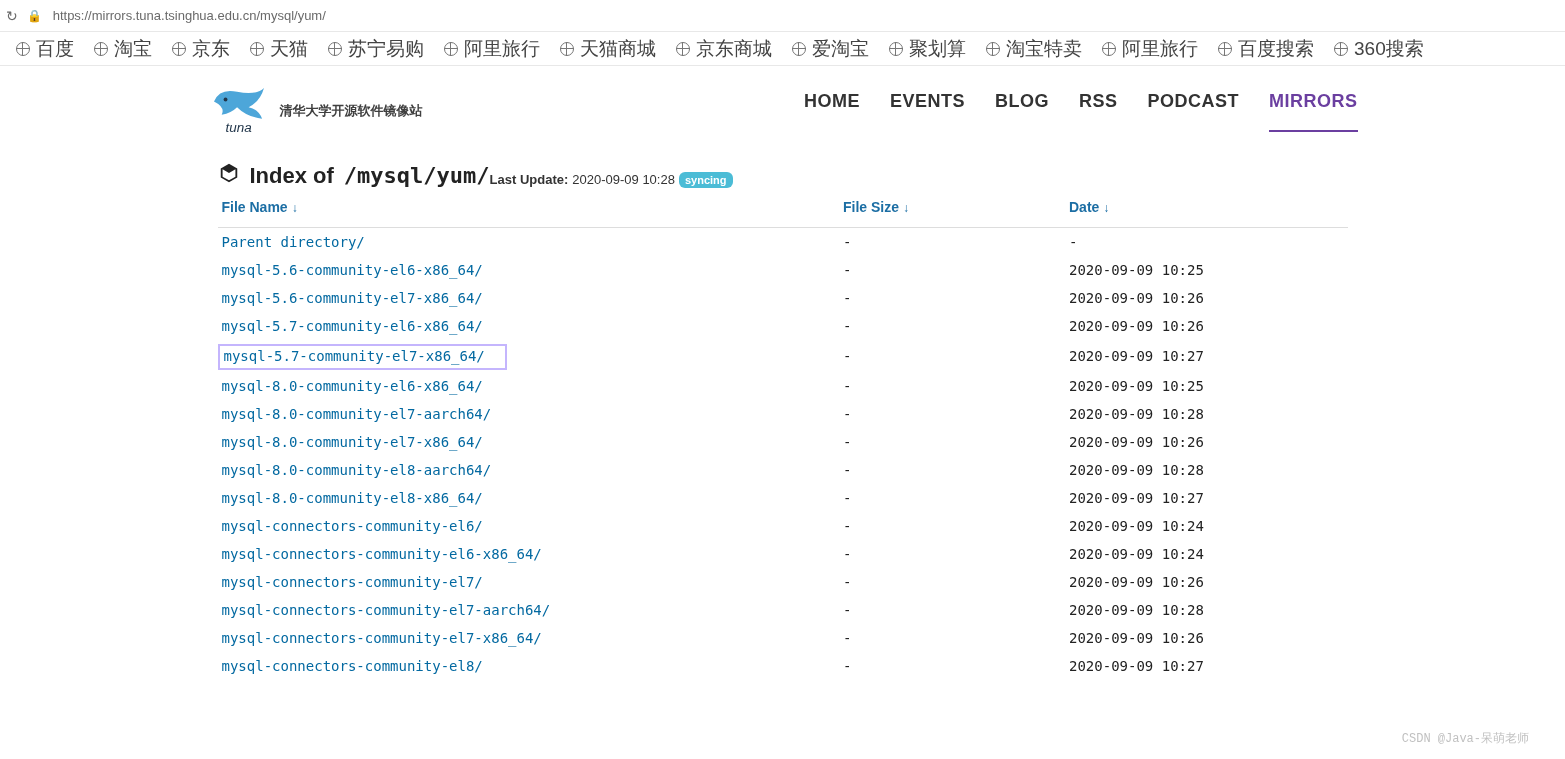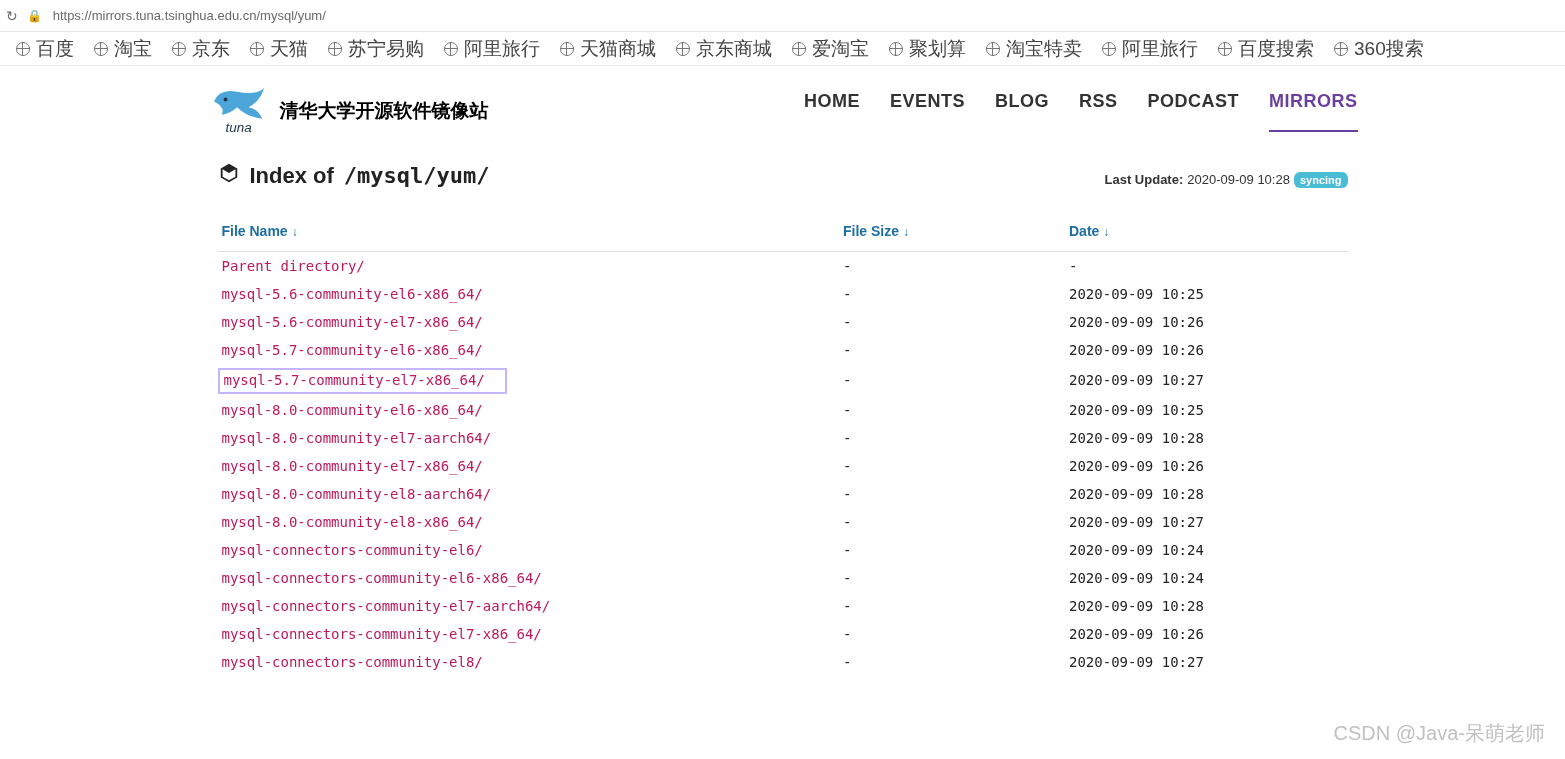--- a/index.html
+++ b/index.html
@@ -9,43 +9,43 @@
   .addr-bar .lock { font-size: 12px; color: #6a6a6a; }
   .addr-bar .url { color: #6a6a6a; }
   .bookmarks { height: 34px; display: flex; align-items: center; gap: 20px; padding: 0 16px; border-bottom: 1px solid #e8e8e8; font-size: 19px; color: #555; }
   .bm { display: flex; align-items: center; gap: 6px; cursor: pointer; color: #444; }
   .globe { width: 14px; height: 14px; border: 1.2px solid #777; border-radius: 50%; position: relative; display: inline-block; }
   .globe::before { content: ""; position: absolute; left: 5px; top: -1px; bottom: -1px; width: 1px; background: #777; }
   .globe::after { content: ""; position: absolute; top: 5px; left: -1px; right: -1px; height: 1px; background: #777; }
   .page { width: 1150px; margin: 0 auto; }
   .header { display: flex; align-items: center; justify-content: space-between; padding: 20px 0 8px; }
   .brand { display: flex; align-items: center; gap: 10px; }
-  .brand-text { font-size: 19px; font-weight: 700; color: #000000; font-family: Liberation Mono, monospace; }
+  .brand-text { font-size: 13px; font-weight: 700; color: #404040; font-family: Liberation Mono, monospace; }
   .nav { display: flex; gap: 30px; font-size: 18px; font-weight: 700; letter-spacing: 0.5px; }
   .nav a { color: #333; text-decoration: none; padding-bottom: 18px; cursor: pointer; }
   .nav a.active { color: #6b3fa0; border-bottom: 2px solid #6b3fa0; }
   .content { padding: 18px 10px 0; }
-  .title-row { display: flex; align-items: baseline; justify-content: space-between; margin-bottom: 24px; }
+  .title-row { display: flex; align-items: baseline; margin-bottom: 0; }
   .title { display: flex; align-items: center; gap: 10px; font-size: 22px; font-weight: 700; color: #222; }
   .title .path { font-family: "Consolas","Menlo",monospace; }
   .cube { font-size: 20px; }
   .last-update { font-size: 13px; color: #333; display: flex; align-items: center; gap: 4px; }
   .last-update .lbl { font-weight: 700; }
   .sync-badge { background: #4bbcd6; color: #fff; font-size: 11px; padding: 2px 6px; border-radius: 6px; font-weight: 700; }
   table { width: 100%; border-collapse: collapse; }
   thead th { text-align: left; font-size: 14px; font-weight: 700; color: #1c6ea4; padding: 10px 4px 12px; border-bottom: 1px solid #ddd; cursor: pointer; }
   thead th .arrow { font-size: 12px; margin-left: 4px; }
   tbody td { padding: 6px 4px; font-size: 14px; vertical-align: middle; }
-  td.fname a { font-family: "Consolas","Menlo",monospace; color: #be185d; text-decoration: none; cursor: pointer; }
+  td.fname a { font-family: "Consolas","Menlo",monospace; color: #0369a1; text-decoration: none; cursor: pointer; }
   td.fsize, td.fdate { font-family: "Consolas","Menlo",monospace; color: #222; }
   .col-name { width: 55%; }
   .col-size { width: 20%; margin-left: 30px; }
   .col-date { width: 25%; }
   .highlight-box { border: 2px solid #c4b5fd; display: inline-block; padding: 2px 20px 4px 4px; margin: -2px -20px -4px -4px; }
-  .watermark { position: fixed; right: 20px; bottom: 12px; font-size: 20px; color: rgba(140,140,140,0.55); pointer-events: none; }
+  .watermark { position: fixed; right: 36px; bottom: 12px; font-size: 12px; color: rgba(140,140,140,0.55); pointer-events: none; font-family: Liberation Mono, monospace; }
   .logo-svg { width: 62px; height: 50px; }
 </style>
 </head>
 <body>
 
 <div class="addr-bar">
   <span class="refresh">↻</span>
   <span class="lock">🔒</span>
   <span class="url">https://mirrors.tuna.tsinghua.edu.cn/mysql/yum/</span>
 </div>
@@ -216,20 +216,25 @@
             <td class="fname"><a>mysql-connectors-community-el6/</a></td>
             <td class="fsize">-</td>
             <td class="fdate">2020-09-09 10:24</td>
           </tr>
           <tr>
             <td class="fname"><a>mysql-connectors-community-el6-x86_64/</a></td>
             <td class="fsize">-</td>
             <td class="fdate">2020-09-09 10:24</td>
           </tr>
           <tr>
+            <td class="fname"><a>mysql-connectors-community-el7/</a></td>
+            <td class="fsize">-</td>
+            <td class="fdate">2020-09-09 10:26</td>
+          </tr>
+          <tr>
             <td class="fname"><a>mysql-connectors-community-el7-aarch64/</a></td>
             <td class="fsize">-</td>
             <td class="fdate">2020-09-09 10:28</td>
           </tr>
           <tr>
             <td class="fname"><a>mysql-connectors-community-el7-x86_64/</a></td>
             <td class="fsize">-</td>
             <td class="fdate">2020-09-09 10:26</td>
           </tr>
           <tr>

